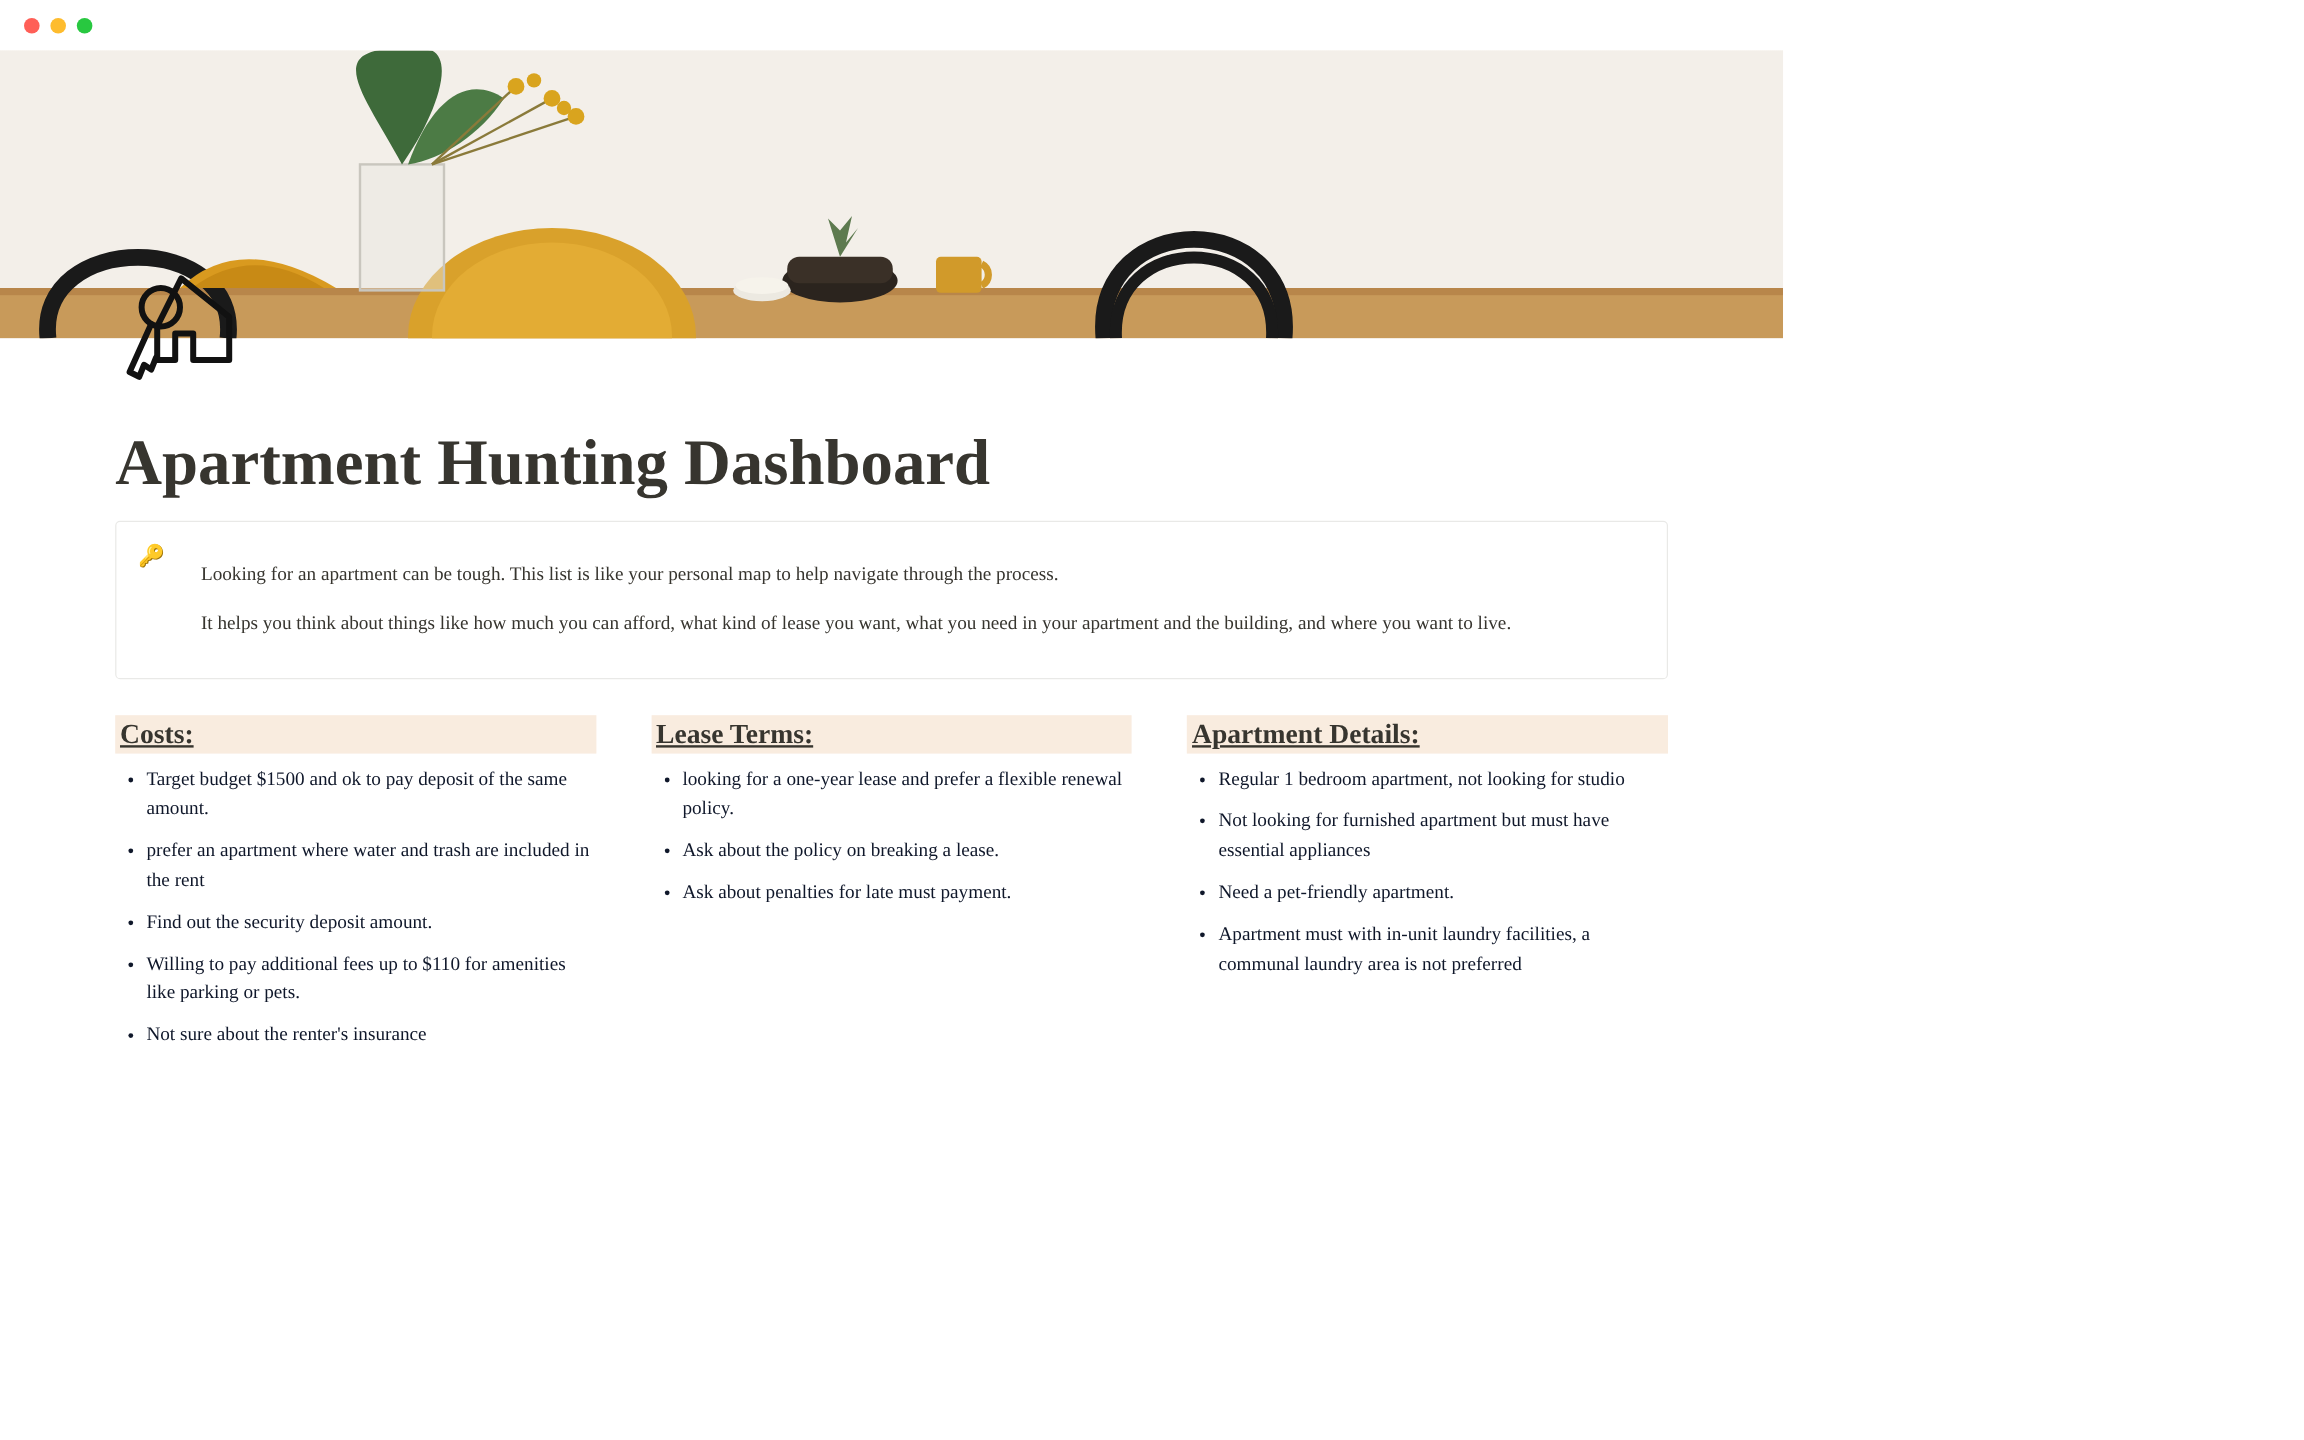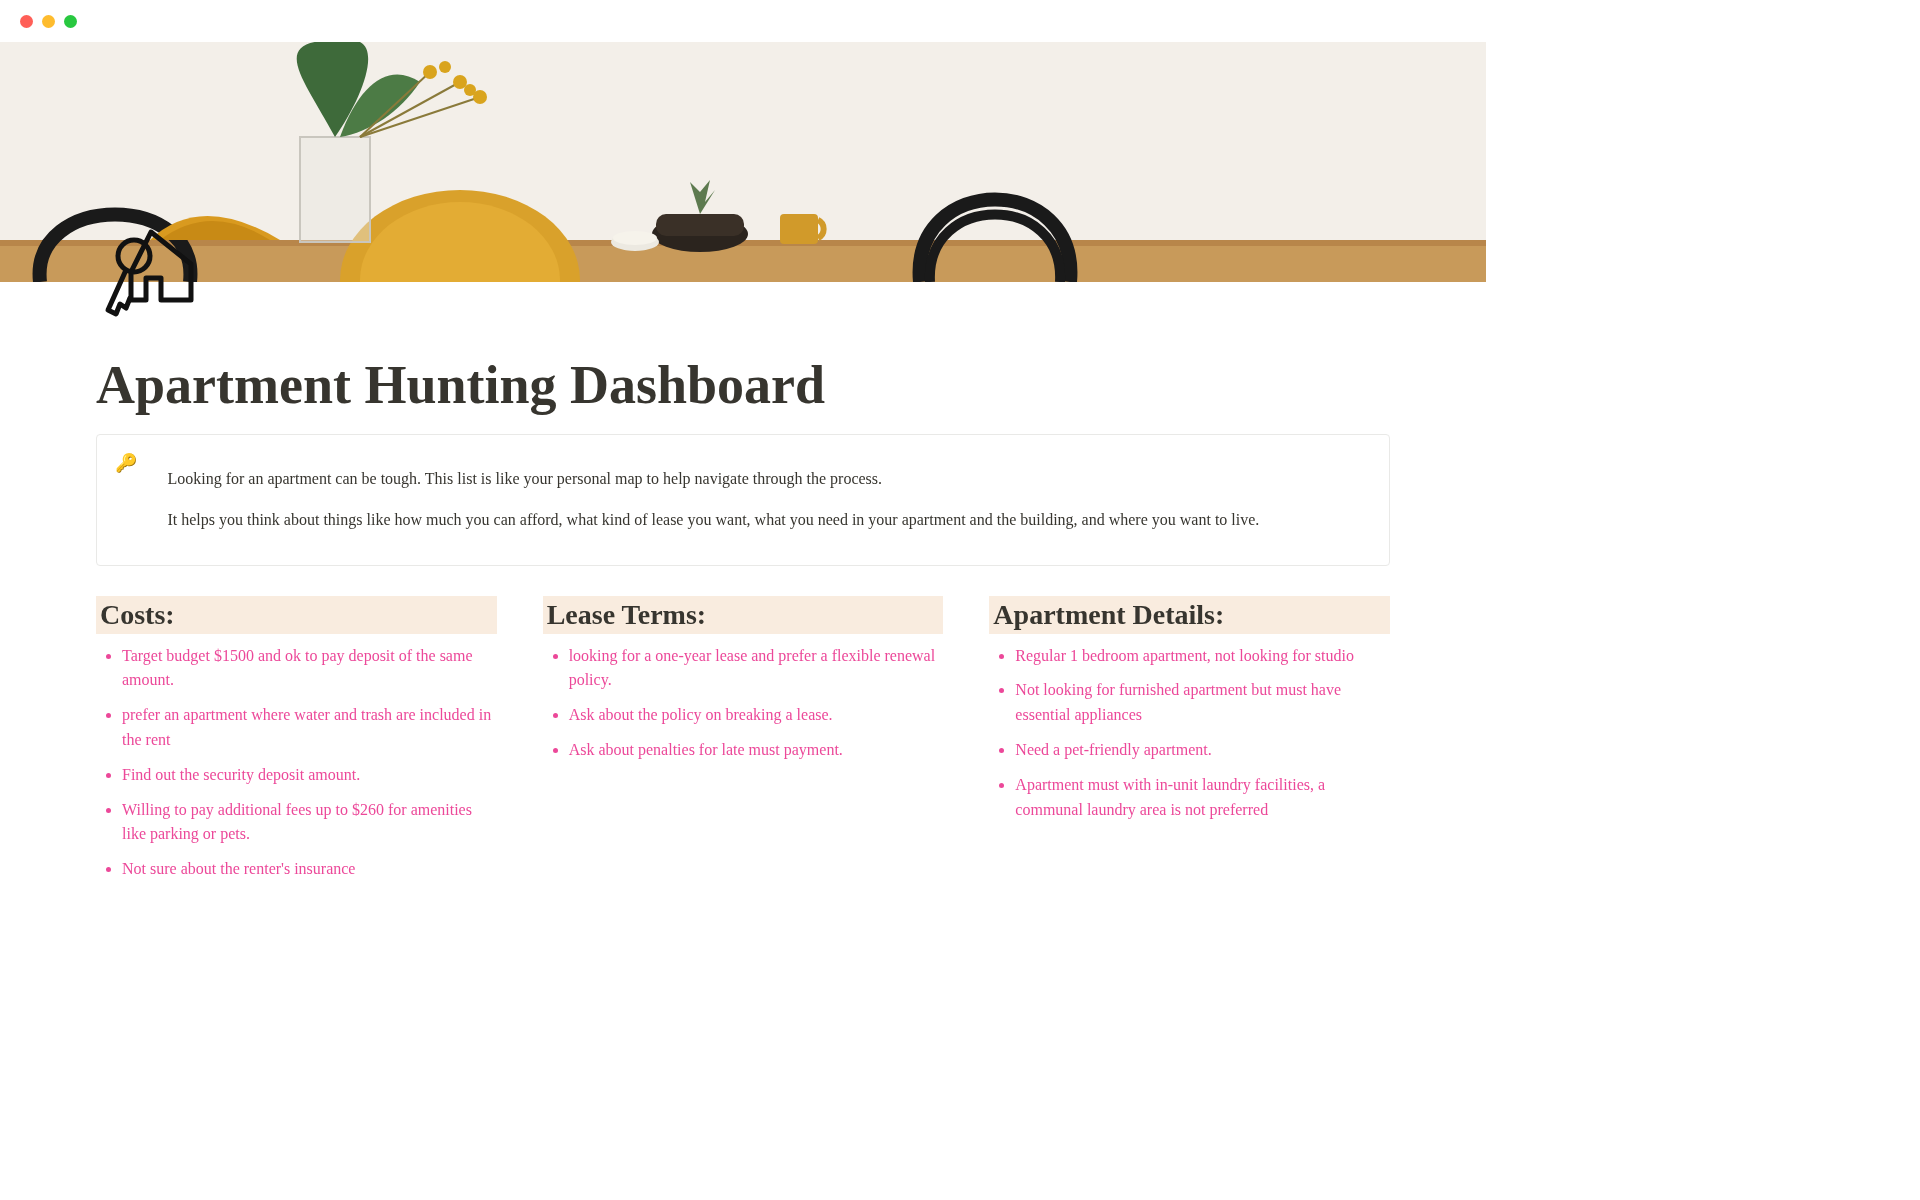--- a/index.html
+++ b/index.html
@@ -74,37 +74,38 @@
   }
 
   .columns {
     display: flex;
     gap: 46px;
   }
   .col { flex: 1; }
 
   .col h3 {
     background: #f9ecdf;
-    font-size: 28px;
+    font-size: 23px;
     font-weight: 700;
     color: #37352f;
     padding: 3px 4px;
     margin-bottom: 10px;
     font-family: Georgia, serif;
     display:block;
+    text-decoration:underline;
   }
 
   .col ul {
     list-style: disc;
     padding-left: 26px;
   }
   .col li {
     font-size: 16px;
     line-height: 1.55;
-    color: #ec4899;
+    color: #0f172a;
     margin-bottom: 10px;
   }
 </style>
 </head>
 <body>
 
 <div class="titlebar">
   <div class="tl-dot tl-red"></div>
   <div class="tl-dot tl-yellow"></div>
   <div class="tl-dot tl-green"></div>
@@ -180,21 +181,21 @@
     </div>
   </div>
 
   <div class="columns">
     <div class="col">
       <h3>Costs:</h3>
       <ul>
         <li>Target budget $1500 and ok to pay deposit of the same amount.</li>
         <li>prefer an apartment where water and trash are included in the rent</li>
         <li>Find out the security deposit amount.</li>
-        <li>Willing to pay additional fees up to $260 for amenities like parking or pets.</li>
+        <li>Willing to pay additional fees up to $110 for amenities like parking or pets.</li>
         <li>Not sure about the renter's insurance</li>
       </ul>
     </div>
     <div class="col">
       <h3>Lease Terms:</h3>
       <ul>
         <li>looking for a one-year lease and prefer a flexible renewal policy.</li>
         <li>Ask about the policy on breaking a lease.</li>
         <li>Ask about penalties for late must payment.</li>
       </ul>

